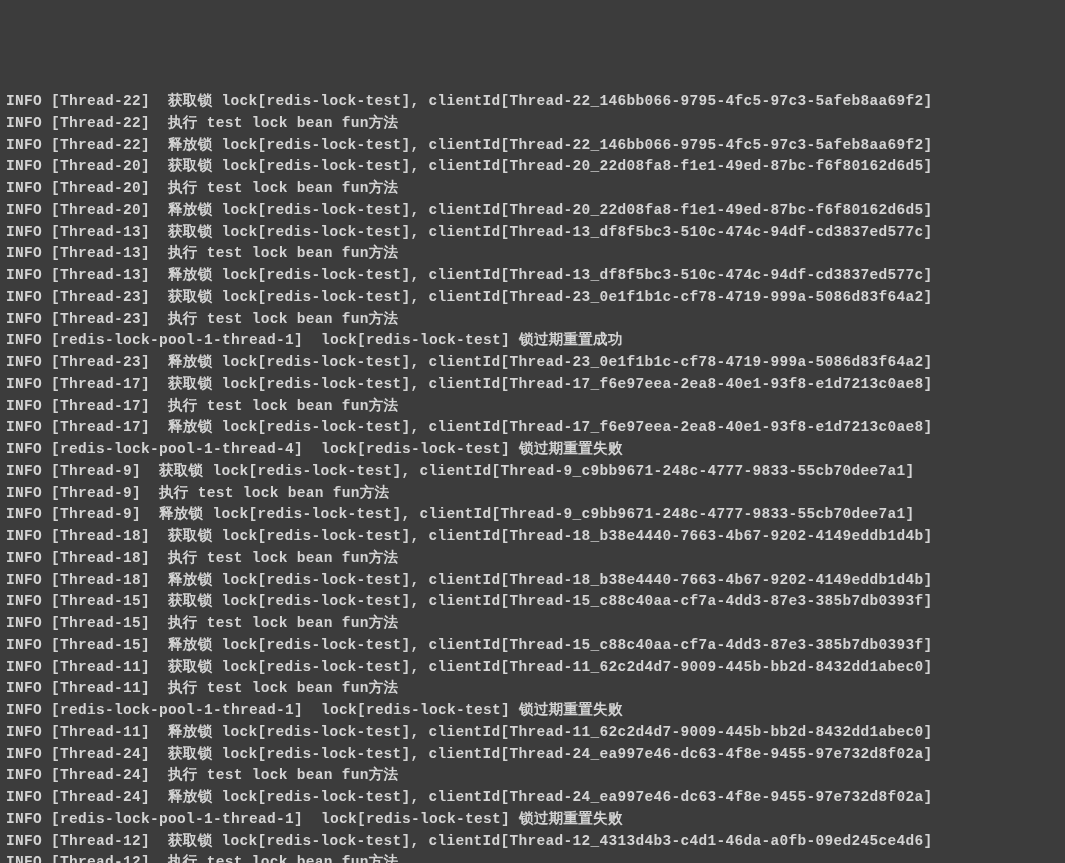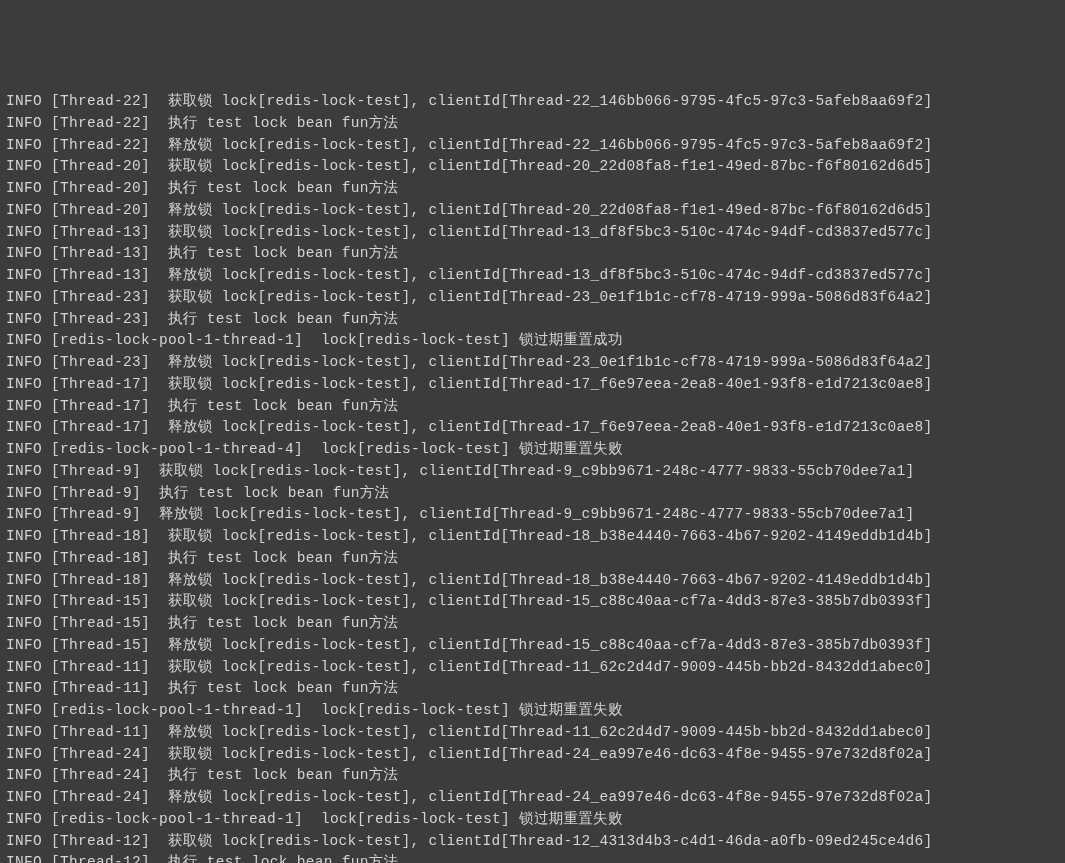--- a/index.html
+++ b/index.html
@@ -14,20 +14,21 @@
       font-size: 14.5px;
       line-height: 1.5;
       padding: 4px 6px;
       white-space: pre;
       overflow-x: hidden;
       letter-spacing: 0.3px;
     }
     .log-line {
       display: block;
       white-space: pre;
+      font-weight: bold;
     }
   </style>
 </head>
 <body>
 
 
 
 <div id="log-container"><span class="log-line">INFO [Thread-22]  获取锁 lock[redis-lock-test], clientId[Thread-22_146bb066-9795-4fc5-97c3-5afeb8aa69f2]</span><span class="log-line">INFO [Thread-22]  执行 test lock bean fun方法</span><span class="log-line">INFO [Thread-22]  释放锁 lock[redis-lock-test], clientId[Thread-22_146bb066-9795-4fc5-97c3-5afeb8aa69f2]</span><span class="log-line">INFO [Thread-20]  获取锁 lock[redis-lock-test], clientId[Thread-20_22d08fa8-f1e1-49ed-87bc-f6f80162d6d5]</span><span class="log-line">INFO [Thread-20]  执行 test lock bean fun方法</span><span class="log-line">INFO [Thread-20]  释放锁 lock[redis-lock-test], clientId[Thread-20_22d08fa8-f1e1-49ed-87bc-f6f80162d6d5]</span><span class="log-line">INFO [Thread-13]  获取锁 lock[redis-lock-test], clientId[Thread-13_df8f5bc3-510c-474c-94df-cd3837ed577c]</span><span class="log-line">INFO [Thread-13]  执行 test lock bean fun方法</span><span class="log-line">INFO [Thread-13]  释放锁 lock[redis-lock-test], clientId[Thread-13_df8f5bc3-510c-474c-94df-cd3837ed577c]</span><span class="log-line">INFO [Thread-23]  获取锁 lock[redis-lock-test], clientId[Thread-23_0e1f1b1c-cf78-4719-999a-5086d83f64a2]</span><span class="log-line">INFO [Thread-23]  执行 test lock bean fun方法</span><span class="log-line">INFO [redis-lock-pool-1-thread-1]  lock[redis-lock-test] 锁过期重置成功</span><span class="log-line">INFO [Thread-23]  释放锁 lock[redis-lock-test], clientId[Thread-23_0e1f1b1c-cf78-4719-999a-5086d83f64a2]</span><span class="log-line">INFO [Thread-17]  获取锁 lock[redis-lock-test], clientId[Thread-17_f6e97eea-2ea8-40e1-93f8-e1d7213c0ae8]</span><span class="log-line">INFO [Thread-17]  执行 test lock bean fun方法</span><span class="log-line">INFO [Thread-17]  释放锁 lock[redis-lock-test], clientId[Thread-17_f6e97eea-2ea8-40e1-93f8-e1d7213c0ae8]</span><span class="log-line">INFO [redis-lock-pool-1-thread-4]  lock[redis-lock-test] 锁过期重置失败</span><span class="log-line">INFO [Thread-9]  获取锁 lock[redis-lock-test], clientId[Thread-9_c9bb9671-248c-4777-9833-55cb70dee7a1]</span><span class="log-line">INFO [Thread-9]  执行 test lock bean fun方法</span><span class="log-line">INFO [Thread-9]  释放锁 lock[redis-lock-test], clientId[Thread-9_c9bb9671-248c-4777-9833-55cb70dee7a1]</span><span class="log-line">INFO [Thread-18]  获取锁 lock[redis-lock-test], clientId[Thread-18_b38e4440-7663-4b67-9202-4149eddb1d4b]</span><span class="log-line">INFO [Thread-18]  执行 test lock bean fun方法</span><span class="log-line">INFO [Thread-18]  释放锁 lock[redis-lock-test], clientId[Thread-18_b38e4440-7663-4b67-9202-4149eddb1d4b]</span><span class="log-line">INFO [Thread-15]  获取锁 lock[redis-lock-test], clientId[Thread-15_c88c40aa-cf7a-4dd3-87e3-385b7db0393f]</span><span class="log-line">INFO [Thread-15]  执行 test lock bean fun方法</span><span class="log-line">INFO [Thread-15]  释放锁 lock[redis-lock-test], clientId[Thread-15_c88c40aa-cf7a-4dd3-87e3-385b7db0393f]</span><span class="log-line">INFO [Thread-11]  获取锁 lock[redis-lock-test], clientId[Thread-11_62c2d4d7-9009-445b-bb2d-8432dd1abec0]</span><span class="log-line">INFO [Thread-11]  执行 test lock bean fun方法</span><span class="log-line">INFO [redis-lock-pool-1-thread-1]  lock[redis-lock-test] 锁过期重置失败</span><span class="log-line">INFO [Thread-11]  释放锁 lock[redis-lock-test], clientId[Thread-11_62c2d4d7-9009-445b-bb2d-8432dd1abec0]</span><span class="log-line">INFO [Thread-24]  获取锁 lock[redis-lock-test], clientId[Thread-24_ea997e46-dc63-4f8e-9455-97e732d8f02a]</span><span class="log-line">INFO [Thread-24]  执行 test lock bean fun方法</span><span class="log-line">INFO [Thread-24]  释放锁 lock[redis-lock-test], clientId[Thread-24_ea997e46-dc63-4f8e-9455-97e732d8f02a]</span><span class="log-line">INFO [redis-lock-pool-1-thread-1]  lock[redis-lock-test] 锁过期重置失败</span><span class="log-line">INFO [Thread-12]  获取锁 lock[redis-lock-test], clientId[Thread-12_4313d4b3-c4d1-46da-a0fb-09ed245ce4d6]</span><span class="log-line">INFO [Thread-12]  执行 test lock bean fun方法</span></div>
 
 

